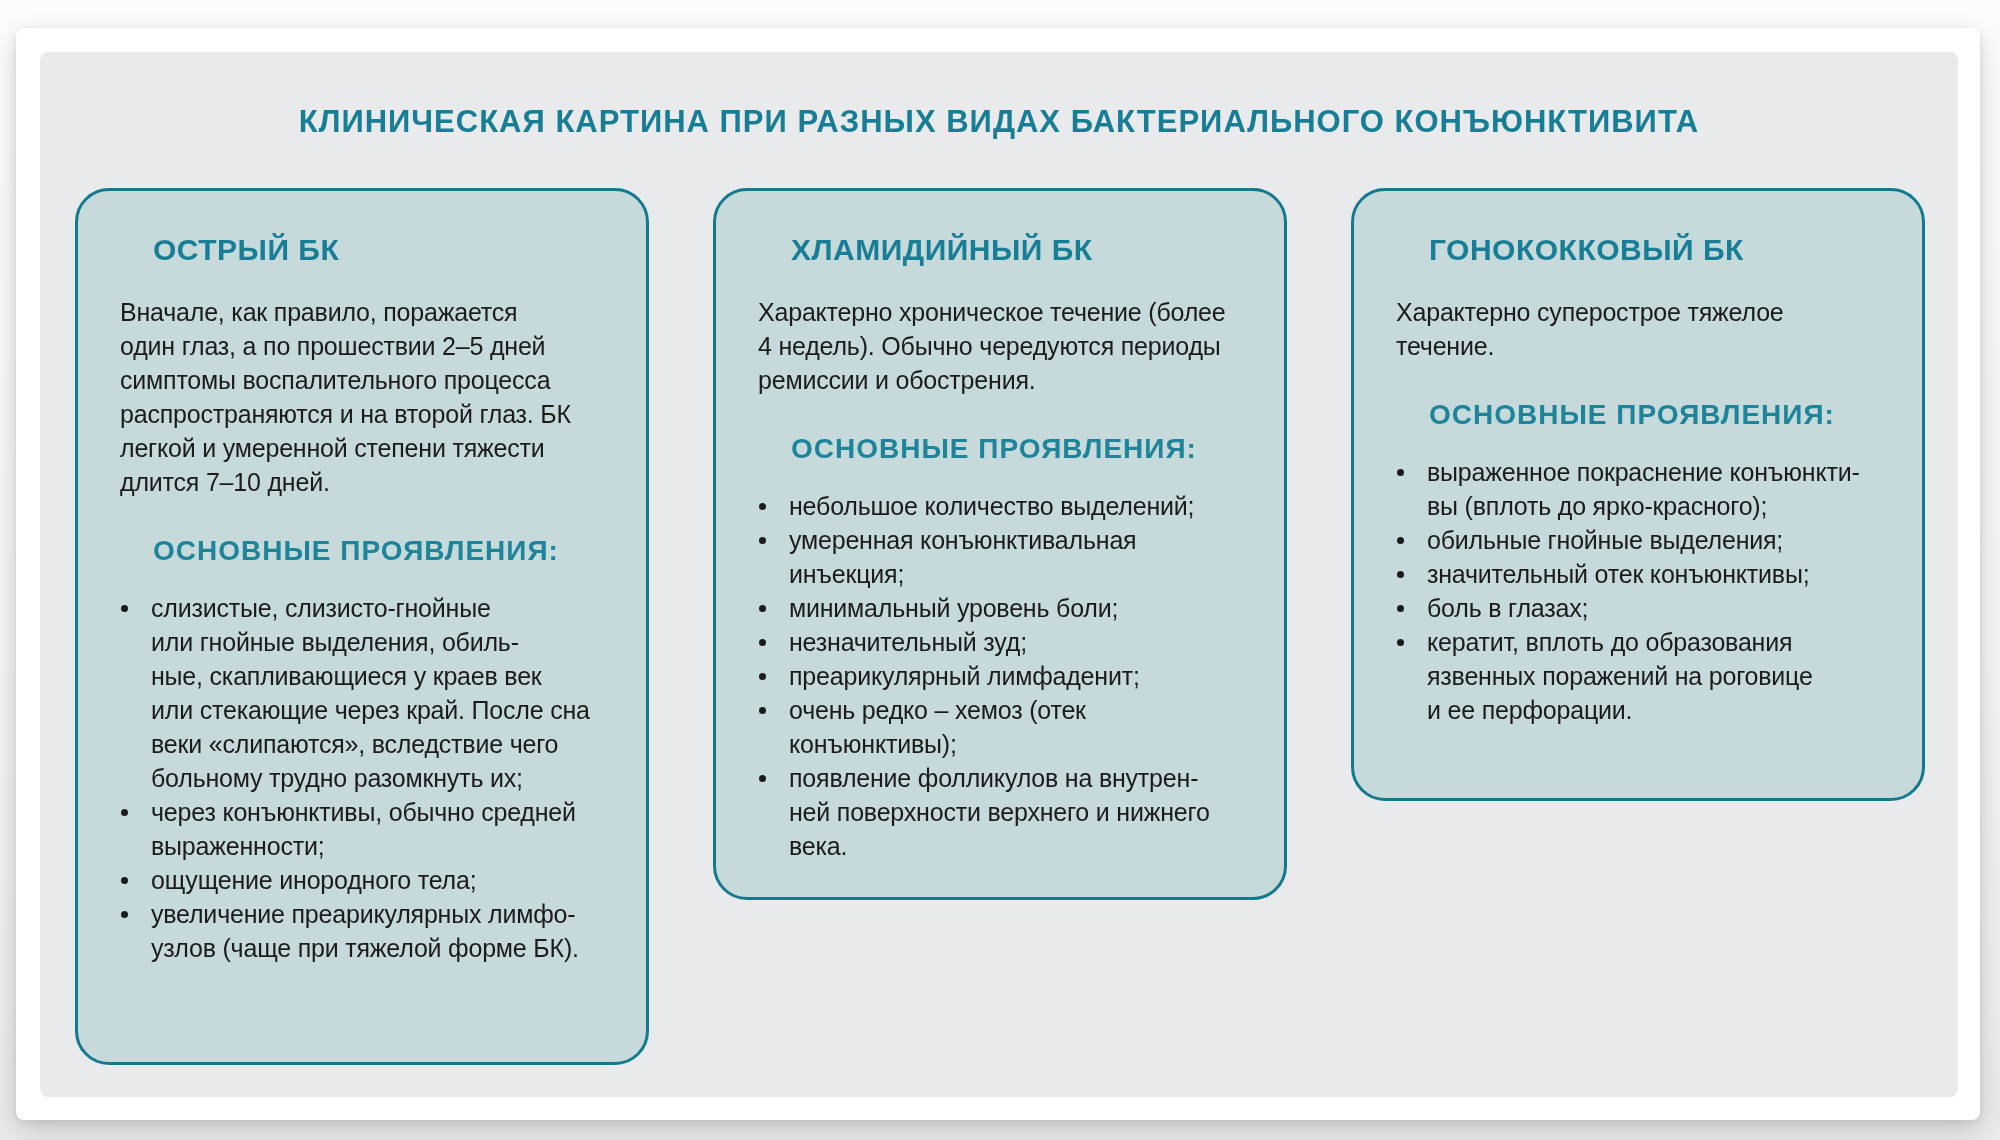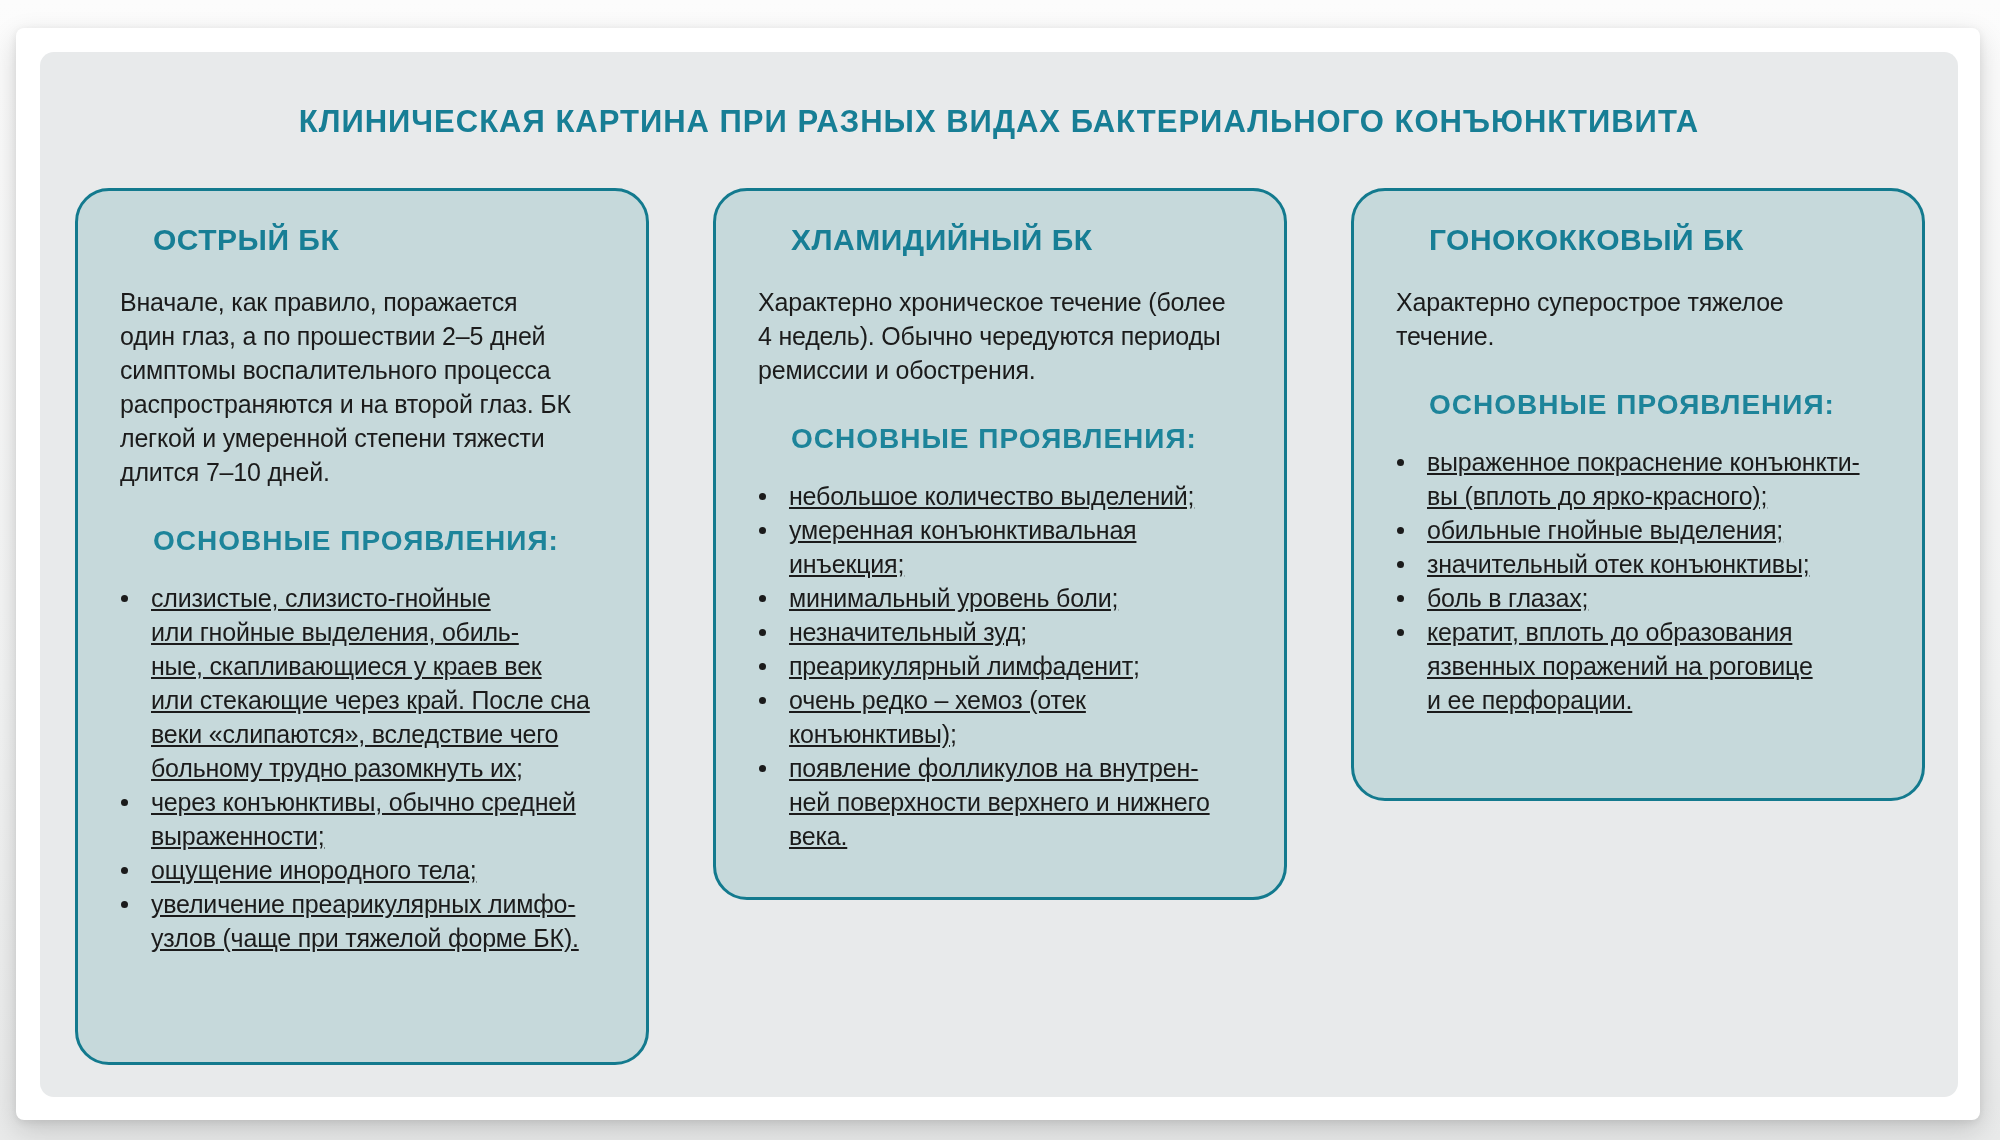--- a/index.html
+++ b/index.html
@@ -15,21 +15,21 @@
     width: 1964px; height: 1092px;
     background: #ffffff;
     border-radius: 8px;
     box-shadow: 0 10px 28px rgba(0,0,0,0.16), 0 2px 8px rgba(0,0,0,0.08);
   }
   .panel {
     position: absolute;
     left: 24px; top: 24px;
     width: 1918px; height: 1045px;
     background: #e8eaeb;
-    border-radius: 14px;
+    border-radius: 8px;
   }
   .main-title {
     margin-top: 52px;
     text-align: center;
     font-size: 31px;
     font-weight: bold;
     letter-spacing: 1px;
     line-height: 36px;
     color: #177e95;
   }
@@ -38,21 +38,21 @@
     padding: 0 35px;
     display: grid;
     grid-template-columns: repeat(3, 574px);
     gap: 64px;
     align-items: start;
   }
   .card {
     background: #c6d9db;
     border: 3px solid #137a8e;
     border-radius: 34px;
-    padding: 32px 36px 30px 42px;
+    padding: 42px 36px 30px 42px;
     color: #1b1b1b;
   }
   .card-1 { min-height: 877px; }
   .card-2 { min-height: 712px; }
   .card-3 { min-height: 613px; }
   .card-title {
     margin-left: 33px;
     font-size: 30px;
     font-weight: bold;
     letter-spacing: 0.5px;
@@ -89,21 +89,20 @@
     border-radius: 50%;
     background: #1b1b1b;
     margin-top: 14px;
   }
   .li-text {
     margin-left: 23px;
     font-size: 25px;
     line-height: 34px;
     letter-spacing: -0.2px;
     white-space: pre-line;
-    text-decoration: underline;
   }
 </style>
 </head>
 <body>
 
 <div class="page">
   <div class="panel">
     <h1 class="main-title">КЛИНИЧЕСКАЯ КАРТИНА ПРИ РАЗНЫХ ВИДАХ БАКТЕРИАЛЬНОГО КОНЪЮНКТИВИТА</h1>
 
     <div class="cards">

